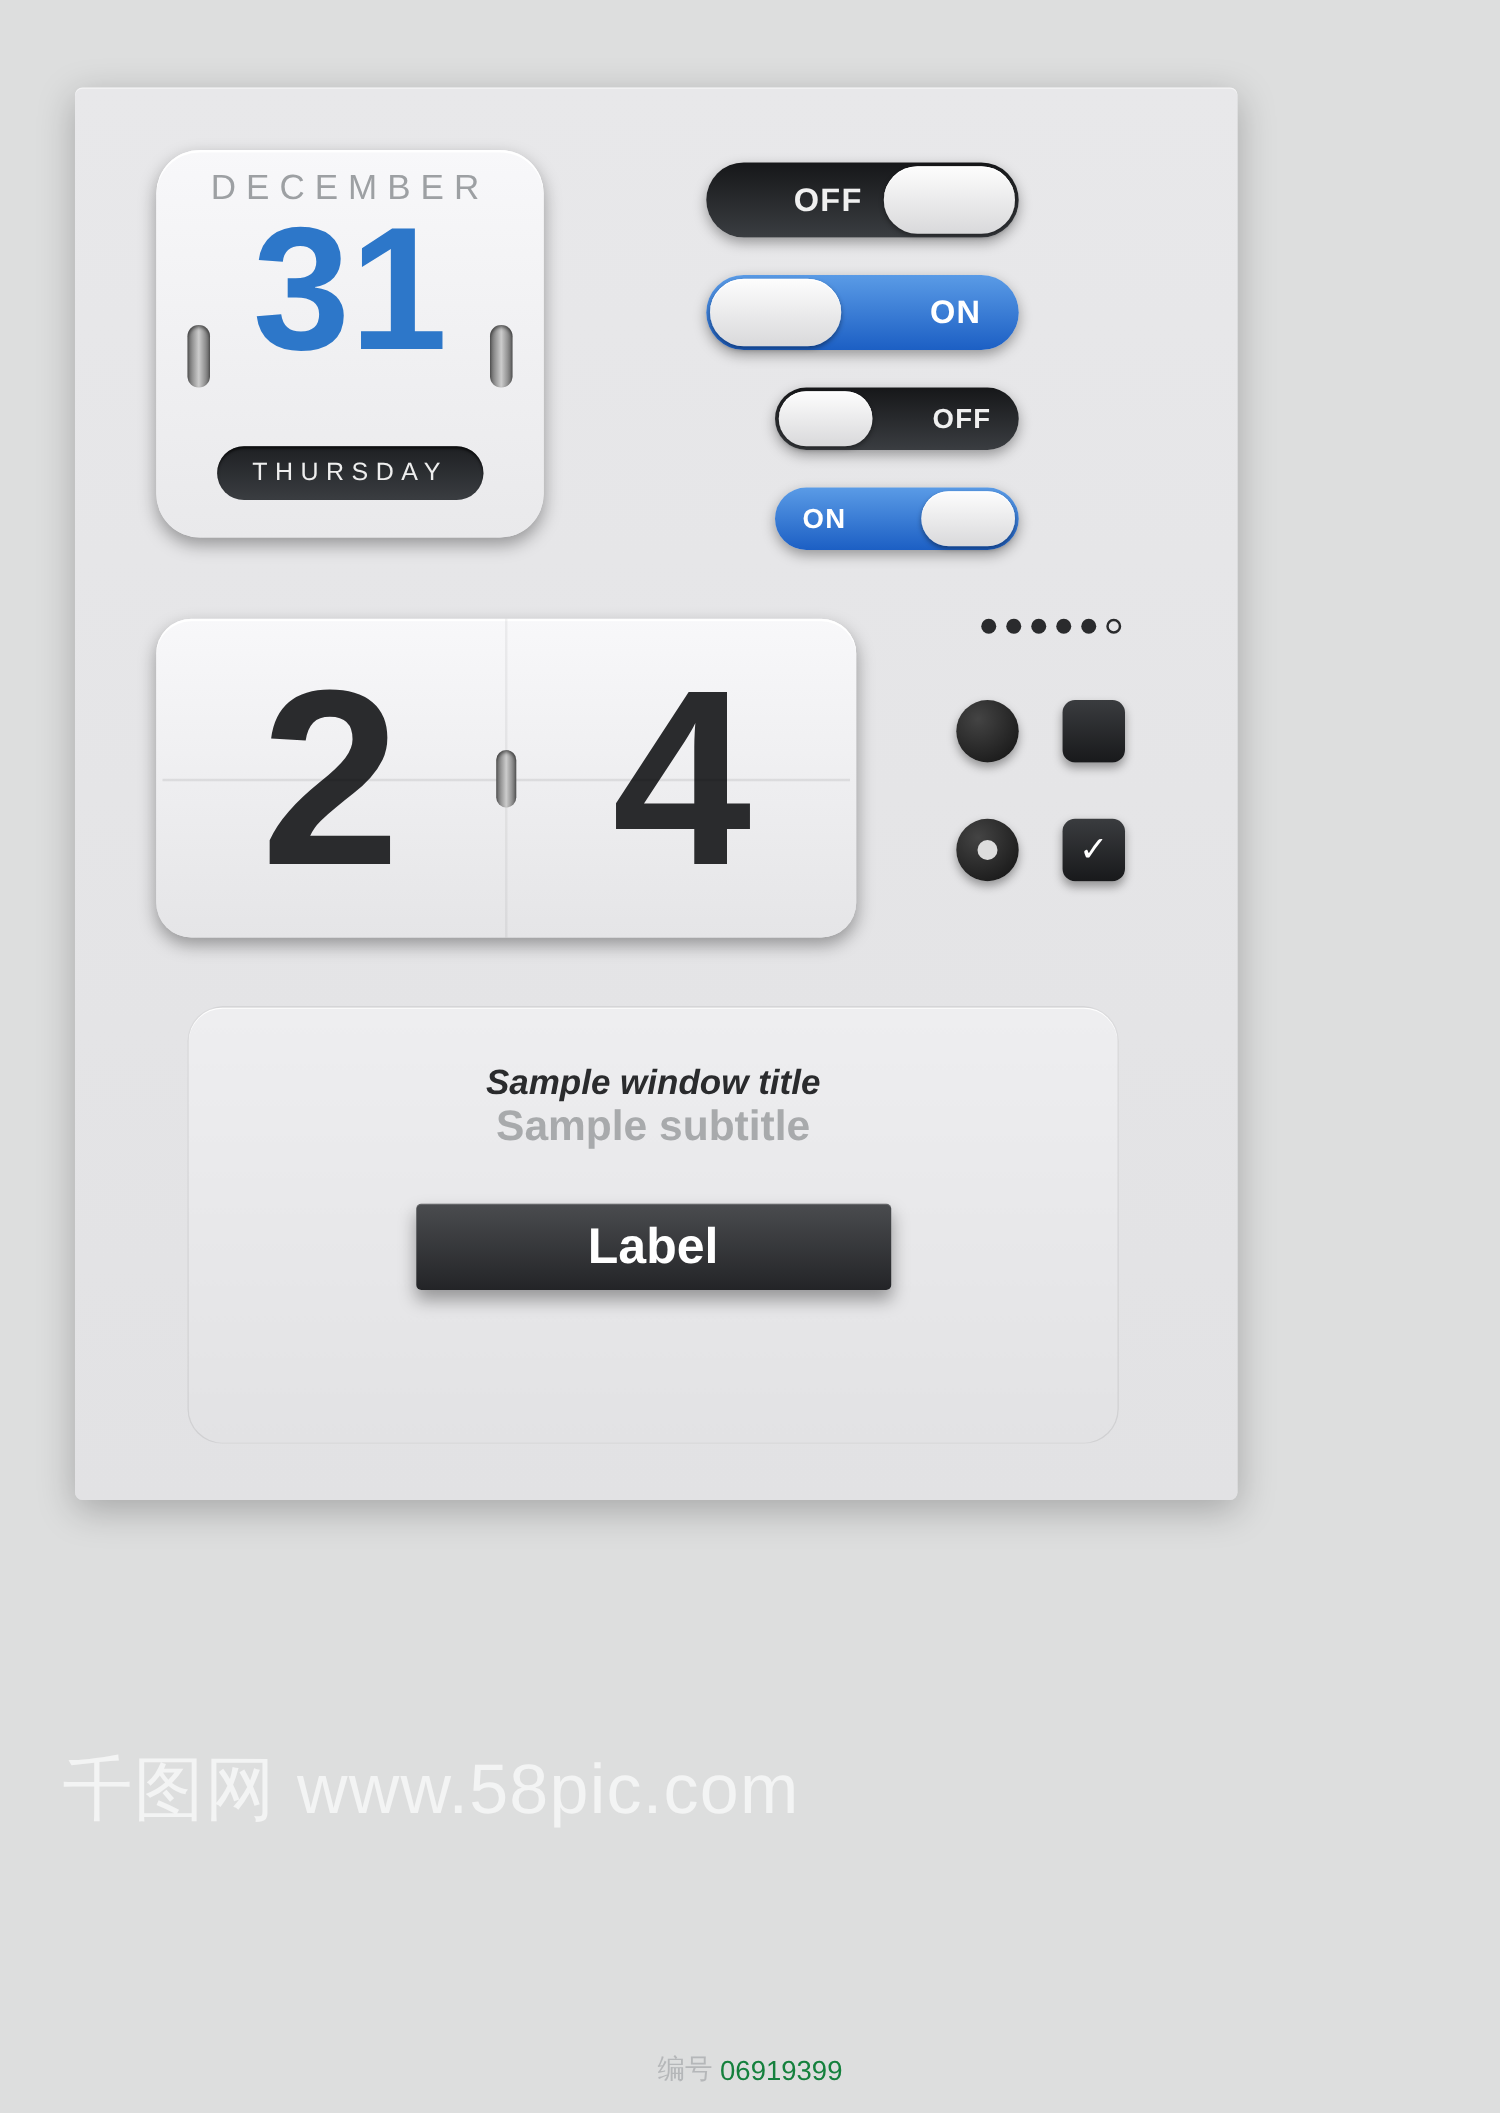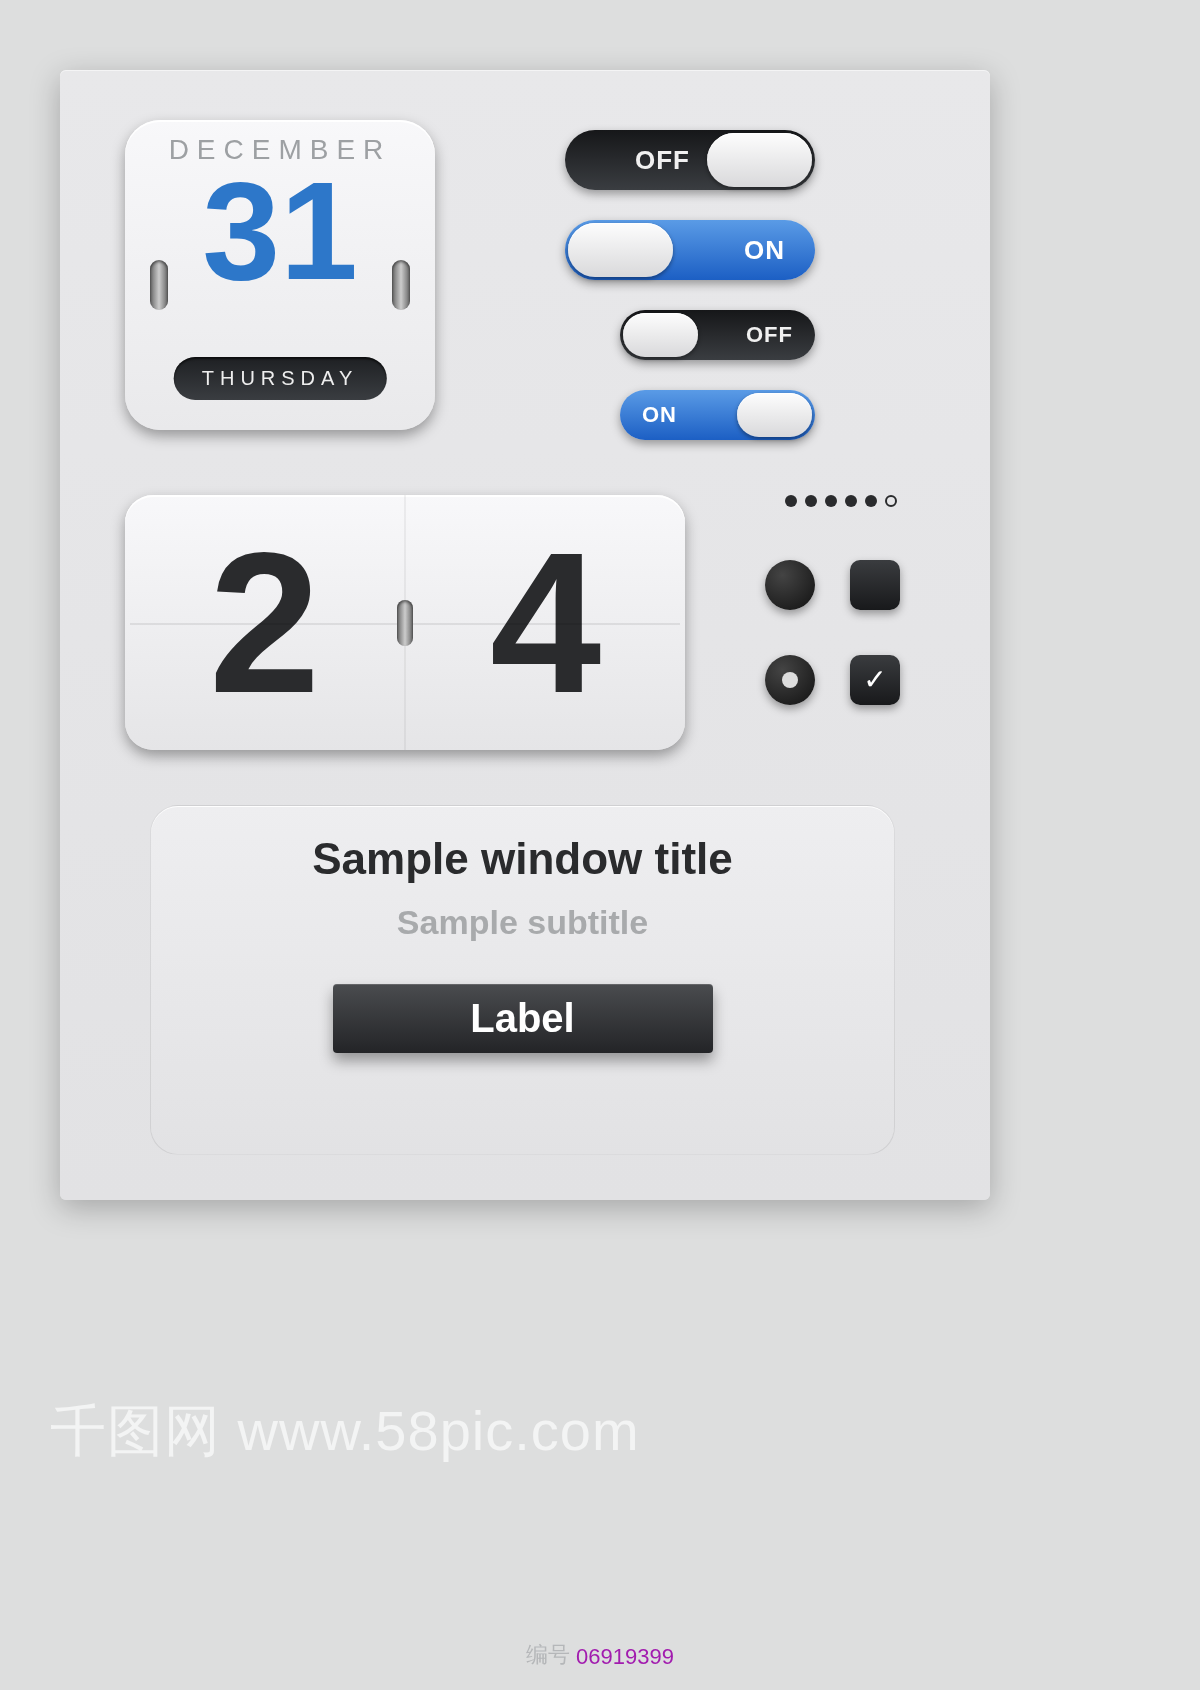--- a/index.html
+++ b/index.html
@@ -189,22 +189,22 @@
   left: 90px;
   top: 735px;
   width: 745px;
   height: 350px;
   background: linear-gradient(#eeeef0,#e2e2e4);
   border-radius: 28px;
   border: 1px solid rgba(0,0,0,0.08);
   box-shadow: inset 0 1px 0 rgba(255,255,255,0.9);
   text-align: center;
 }
-.window .title { color:#2a2b2d; font-weight:900; font-size:44px; margin-top:28px; font-family: Arial Black, Arial, sans-serif; }
-.window .subtitle { color:#a8aaac; font-weight:900; font-size:34px; margin-top:19px; font-family: Arial Black, Arial, sans-serif;}
+.window .title { color:#2a2b2d; font-weight:900; font-size:28px; margin-top:44px; font-family: Arial Black, Arial, sans-serif; font-style: italic; }
+.window .subtitle { color:#a8aaac; font-weight:900; font-size:34px; margin-top:0; font-family: Arial Black, Arial, sans-serif;}
 .window .btn {
   display:inline-block;
   margin-top: 42px;
   width: 380px;
   padding: 12px 0;
   background: linear-gradient(#4a4c4f,#232427);
   color:#fff;
   font-weight:bold;
   font-size:40px;
   border-radius: 4px;
@@ -223,21 +223,21 @@
   position: absolute;
   bottom: 20px;
   left: 50%;
   transform: translateX(-50%);
   color: #b5b7b9;
   font-size: 22px;
   display:flex;
   align-items:flex-end;
   gap:6px;
 }
-.asset-id .code { color:#a21caf; }
+.asset-id .code { color:#15803d; }
 </style>
 </head>
 <body>
 
 <div class="panel">
 
   <div class="calendar">
     <div class="month">DECEMBER</div>
     <div class="day">31</div>
     <div class="spiral l"></div>

